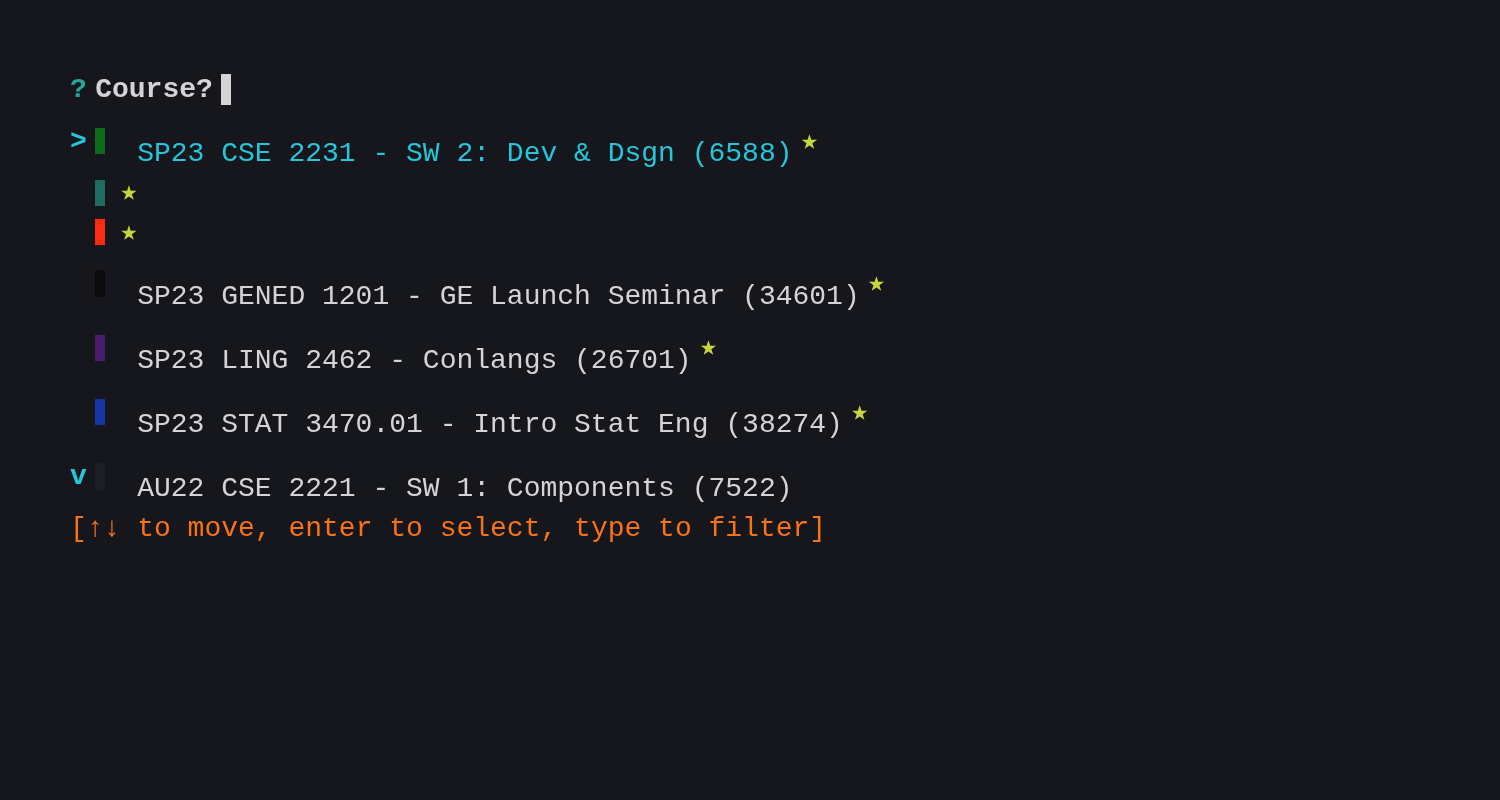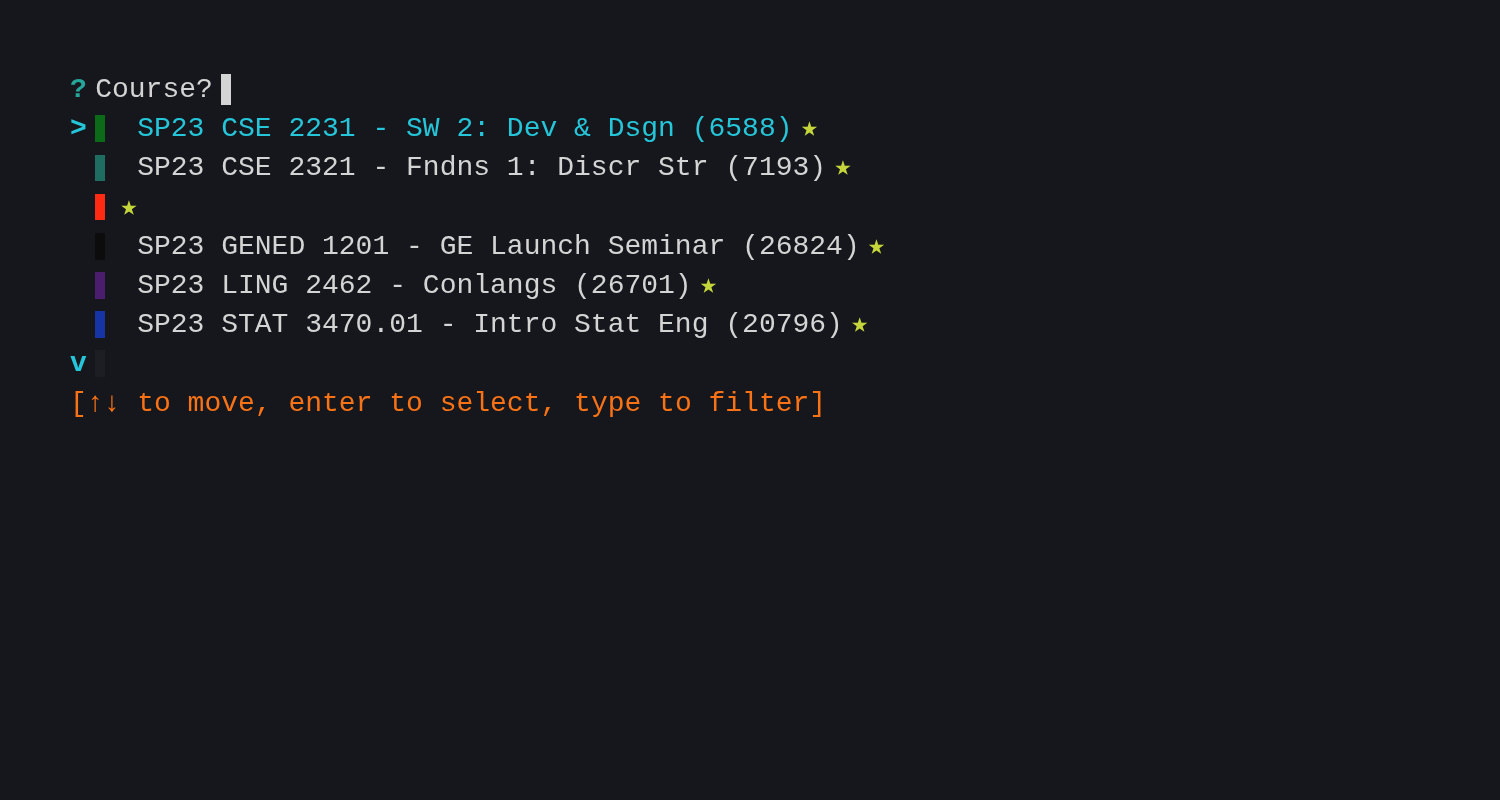--- a/index.html
+++ b/index.html
@@ -22,21 +22,21 @@
       display: flex;
       align-items: center;
       gap: 0;
     }
     .prompt-mark {
       color: #26a69a;
       font-weight: bold;
     }
     .prompt-text {
       color: #d4d4d4;
-      font-weight: normal;
+      font-weight: bold;
       margin-left: 0.5ch;
     }
     .cursor {
       display: inline-block;
       width: 0.6ch;
       height: 1.1em;
       background-color: #d4d4d4;
       margin-left: 0.5ch;
       vertical-align: text-bottom;
     }
@@ -75,20 +75,21 @@
     .cb-green::after { background-color: #0b6b18; }
     .cb-teal::after { background-color: #1f6d60; }
     .cb-red::after { background-color: #ff2a12; }
     .cb-black::after { background-color: #0c0c0c; }
     .cb-purple::after { background-color: #4a1d6e; }
     .cb-blue::after { background-color: #1634a5; }
     .cb-dark::after { background-color: #1c1e24; }
     .item-text {
       color: #d4d4d4;
       margin-left: 0.5ch;
+      margin-top: 25px;
     }
     .item-text.selected {
       color: #26c6da;
     }
     .star {
       color: #c5d63a;
       margin-left: 0.5ch;
     }
     .hint {
       color: #f97316;
@@ -98,21 +99,21 @@
 <body>
 
 <div class="prompt-line">
   <span class="prompt-mark">?</span>
   <span class="prompt-text">Course?</span>
   <span class="cursor"></span>
 </div>
 
 <div id="course-list">
     <div class="list-item"><span class="pointer">&gt;</span><span class="spacer"></span><span class="color-block cb-green"></span><span class="item-text selected"> SP23 CSE 2231 - SW 2: Dev &amp; Dsgn (6588)</span><span class="star">★</span></div>
-    <div class="list-item"><span class="pointer"> </span><span class="spacer"></span><span class="color-block cb-teal"></span><span class="item-text"> SP23 CSE 2321 - Fndns 1: Discr Str (7193)</span><span class="star">★</span></div>
+    <div class="list-item"><span class="pointer"> </span><span class="spacer"></span><span class="color-block cb-teal"></span><span class="star">★</span></div>
     <div class="list-item"><span class="pointer"> </span><span class="spacer"></span><span class="color-block cb-red"></span><span class="star">★</span></div>
-    <div class="list-item"><span class="pointer"> </span><span class="spacer"></span><span class="color-block cb-black"></span><span class="item-text"> SP23 GENED 1201 - GE Launch Seminar (26824)</span><span class="star">★</span></div>
+    <div class="list-item"><span class="pointer"> </span><span class="spacer"></span><span class="color-block cb-black"></span><span class="item-text"> SP23 GENED 1201 - GE Launch Seminar (34601)</span><span class="star">★</span></div>
     <div class="list-item"><span class="pointer"> </span><span class="spacer"></span><span class="color-block cb-purple"></span><span class="item-text"> SP23 LING 2462 - Conlangs (26701)</span><span class="star">★</span></div>
-    <div class="list-item"><span class="pointer"> </span><span class="spacer"></span><span class="color-block cb-blue"></span><span class="item-text"> SP23 STAT 3470.01 - Intro Stat Eng (20796)</span><span class="star">★</span></div>
-    <div class="list-item"><span class="pointer">v</span><span class="spacer"></span><span class="color-block cb-dark"></span></div>
+    <div class="list-item"><span class="pointer"> </span><span class="spacer"></span><span class="color-block cb-blue"></span><span class="item-text"> SP23 STAT 3470.01 - Intro Stat Eng (38274)</span><span class="star">★</span></div>
+    <div class="list-item"><span class="pointer">v</span><span class="spacer"></span><span class="color-block cb-dark"></span><span class="item-text"> AU22 CSE 2221 - SW 1: Components (7522)</span></div>
   </div>
 
 <div class="hint">[↑↓ to move, enter to select, type to filter]</div>
 
 </body></html>

